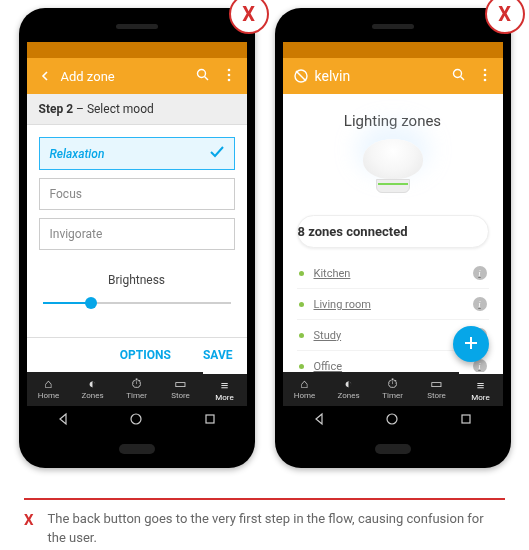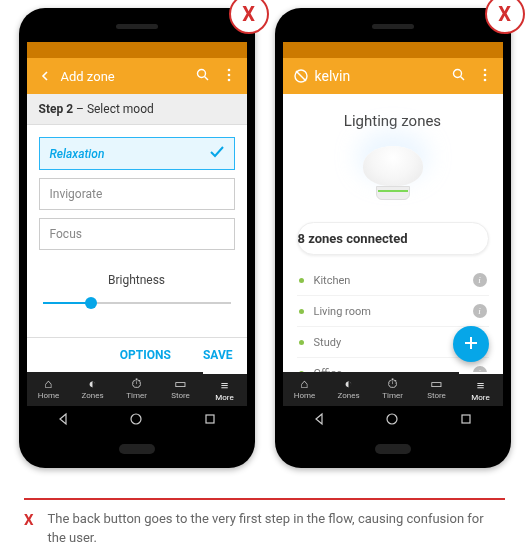--- a/index.html
+++ b/index.html
@@ -73,21 +73,21 @@
   }
   .tab { flex:1; text-align:center; padding:5px 0 4px;}
   .tab .ti { font-size:13px; line-height:14px; color:#ddd;}
   .tab.sel { border-top:2px solid #fff; color:#fff;}
   .navbar {
     background:#000; display:flex; justify-content:space-around; align-items:center;
     height:28px; color:#ccc; font-size:12px;
   }
   
   .hero { text-align:center; padding-top:8px; }
-  .hero h3 { font-weight:400; font-size:15px; color:#444; margin-bottom:16px;}
+  .hero h3 { font-weight:400; font-size:15px; color:#444; margin-bottom:9px;}
   .bulb {
     width:66px; height:56px; margin:0 auto 8px; position:relative;
   }
   .bulb .dome {
     width:60px; height:40px; border-radius:50% 50% 45% 45%;
     background:radial-gradient(ellipse at 50% 30%, #fff 0%, #f6f6f6 50%, #e8e8e8 100%);
     margin:0 auto; box-shadow:0 -10px 22px 6px rgba(200,230,255,0.35);
   }
   .bulb .base {
     width:34px; height:14px; background:#eee; border:1px solid #ddd;
@@ -96,20 +96,21 @@
   }
   .bulb .ring { width:30px; height:2px; background:#7ed957; margin:3px auto 0;}
   .pill {
     background:#fff; border:1px solid #eee; border-radius:18px; text-align:left;
     padding:8px 0; font-size:13px; font-weight:700; color:#333; margin:20px 0 10px;
     box-shadow:0 1px 3px rgba(0,0,0,0.08);
   }
   .zrow {
     display:flex; align-items:center; padding:8px 2px; font-size:11px; color:#777;
     border-bottom:1px solid #f2f2f2;
+    text-decoration:underline;
   }
   .zrow .dot { width:5px; height:5px; border-radius:50%; background:#8bc34a; margin-right:10px;}
   .zrow .nm { flex:1;}
   .zrow .info {
     width:14px; height:14px; border-radius:50%; background:#bdbdbd; color:#fff;
     font-size:9px; text-align:center; line-height:14px; font-style:italic; font-family:serif;
   }
   .fab {
     position:absolute; right:14px; bottom:10px; width:36px; height:36px; border-radius:50%;
     background:#06a6e8; color:#fff; font-size:22px; line-height:36px; text-align:center;
@@ -163,24 +164,24 @@
       <div class="content">
         <div class="opt sel">
           <span>Relaxation</span>
           <span class="chk">
             <svg width="14" height="12" viewBox="0 0 14 12">
                 <path d="M1 6 L5 10 L13 1" stroke="#06a6e8" stroke-width="2" fill="none"></path>
               </svg>
           </span>
         </div>
         <div class="opt">
+          <span>Focus</span>
+        </div>
+        <div class="opt">
           <span>Invigorate</span>
-        </div>
-        <div class="opt">
-          <span>Focus</span>
         </div>
         <div class="sliderlbl">Brightness</div>
         <div class="slider">
           <div class="track"></div>
           <div class="fill"></div>
           <div class="thumb"></div>
         </div>
       </div>
       <div class="actions">
         <span>OPTIONS</span>

